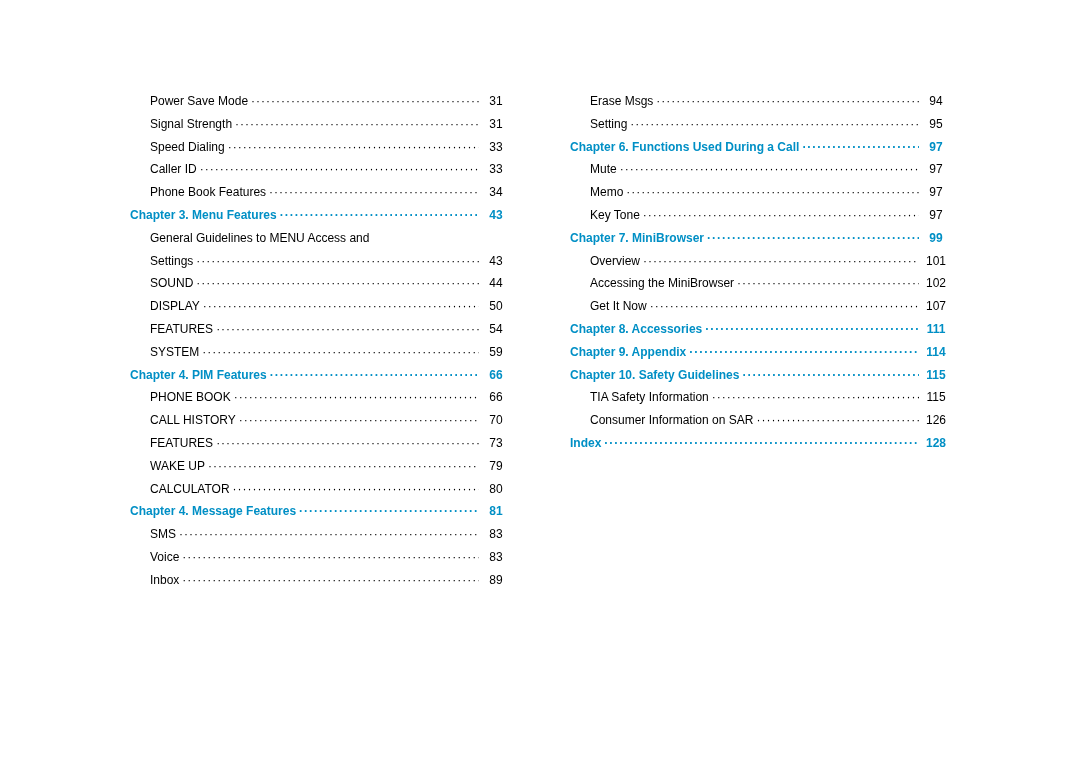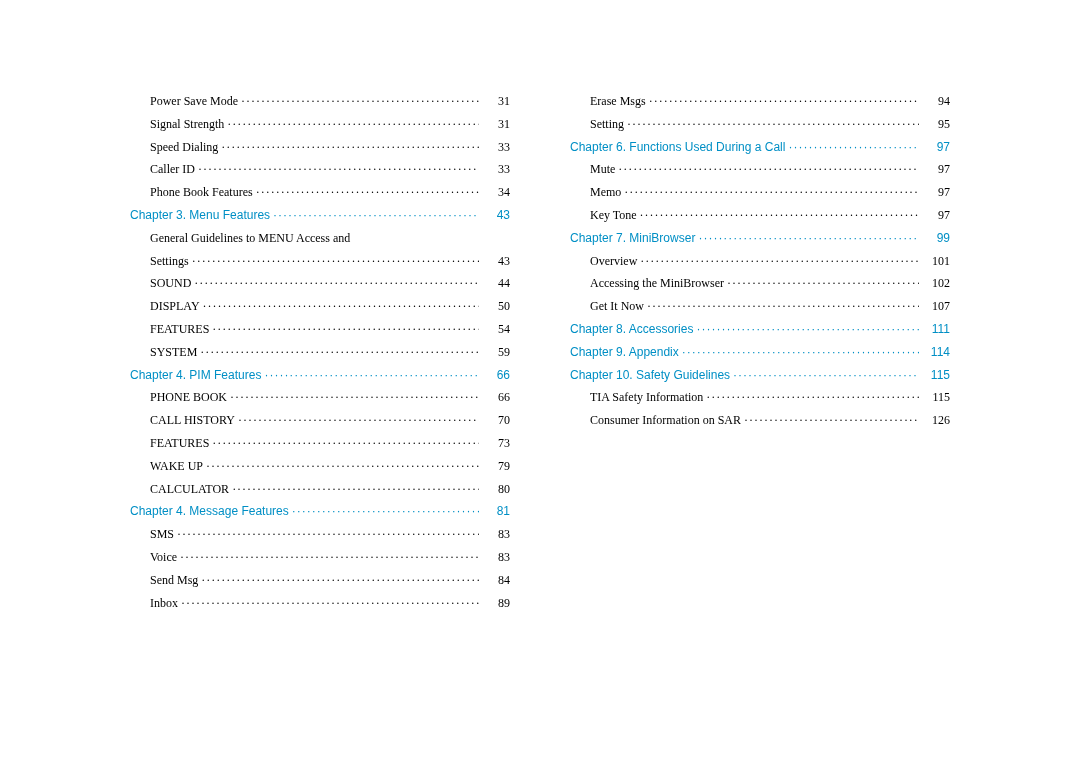--- a/index.html
+++ b/index.html
@@ -21,41 +21,41 @@
     width: 50%;
     padding: 0 30px;
     box-sizing: border-box;
   }
   .row {
     display: flex;
     align-items: baseline;
     line-height: 1.9;
     white-space: nowrap;
   }
-  .sub { padding-left: 20px; font-family: Liberation Serif, serif; }
+  .sub { padding-left: 20px; }
   .heading {
     color: #008fc5;
-    font-weight: normal;
+    font-weight: bold;
   }
   .leader {
     flex: 1 1 auto;
     overflow: hidden;
     margin: 0 3px;
     letter-spacing: 1px;
   }
   .leader::after {
     content: "···························································································";
     color: inherit;
     display: inline-block;
   }
   .heading .leader::after {
     color: #008fc5;
   }
   .pnum {
-    text-align: right;
+    text-align: center;
     min-width: 28px;
   }
   .heading .pnum { color: #008fc5; }
 </style>
 </head>
 <body>
 
 <div class="page">
   <div class="col" id="col-0">
       <div class="row sub">
@@ -155,25 +155,20 @@
         <span>SMS</span>
         <span class="leader"></span>
         <span class="pnum">83</span>
       </div>
       <div class="row sub">
         <span>Voice</span>
         <span class="leader"></span>
         <span class="pnum">83</span>
       </div>
       <div class="row sub">
-        <span>Send  Msg</span>
-        <span class="leader"></span>
-        <span class="pnum">84</span>
-      </div>
-      <div class="row sub">
         <span>Inbox</span>
         <span class="leader"></span>
         <span class="pnum">89</span>
       </div>
     </div>
   <div class="col" id="col-1">
       <div class="row sub">
         <span>Erase Msgs</span>
         <span class="leader"></span>
         <span class="pnum">94</span>
@@ -240,15 +235,20 @@
       </div>
       <div class="row sub">
         <span>TIA Safety Information</span>
         <span class="leader"></span>
         <span class="pnum">115</span>
       </div>
       <div class="row sub">
         <span>Consumer Information on SAR</span>
         <span class="leader"></span>
         <span class="pnum">126</span>
+      </div>
+      <div class="row heading">
+        <span>Index</span>
+        <span class="leader"></span>
+        <span class="pnum">128</span>
       </div>
     </div>
 </div>
 
 </body></html>

